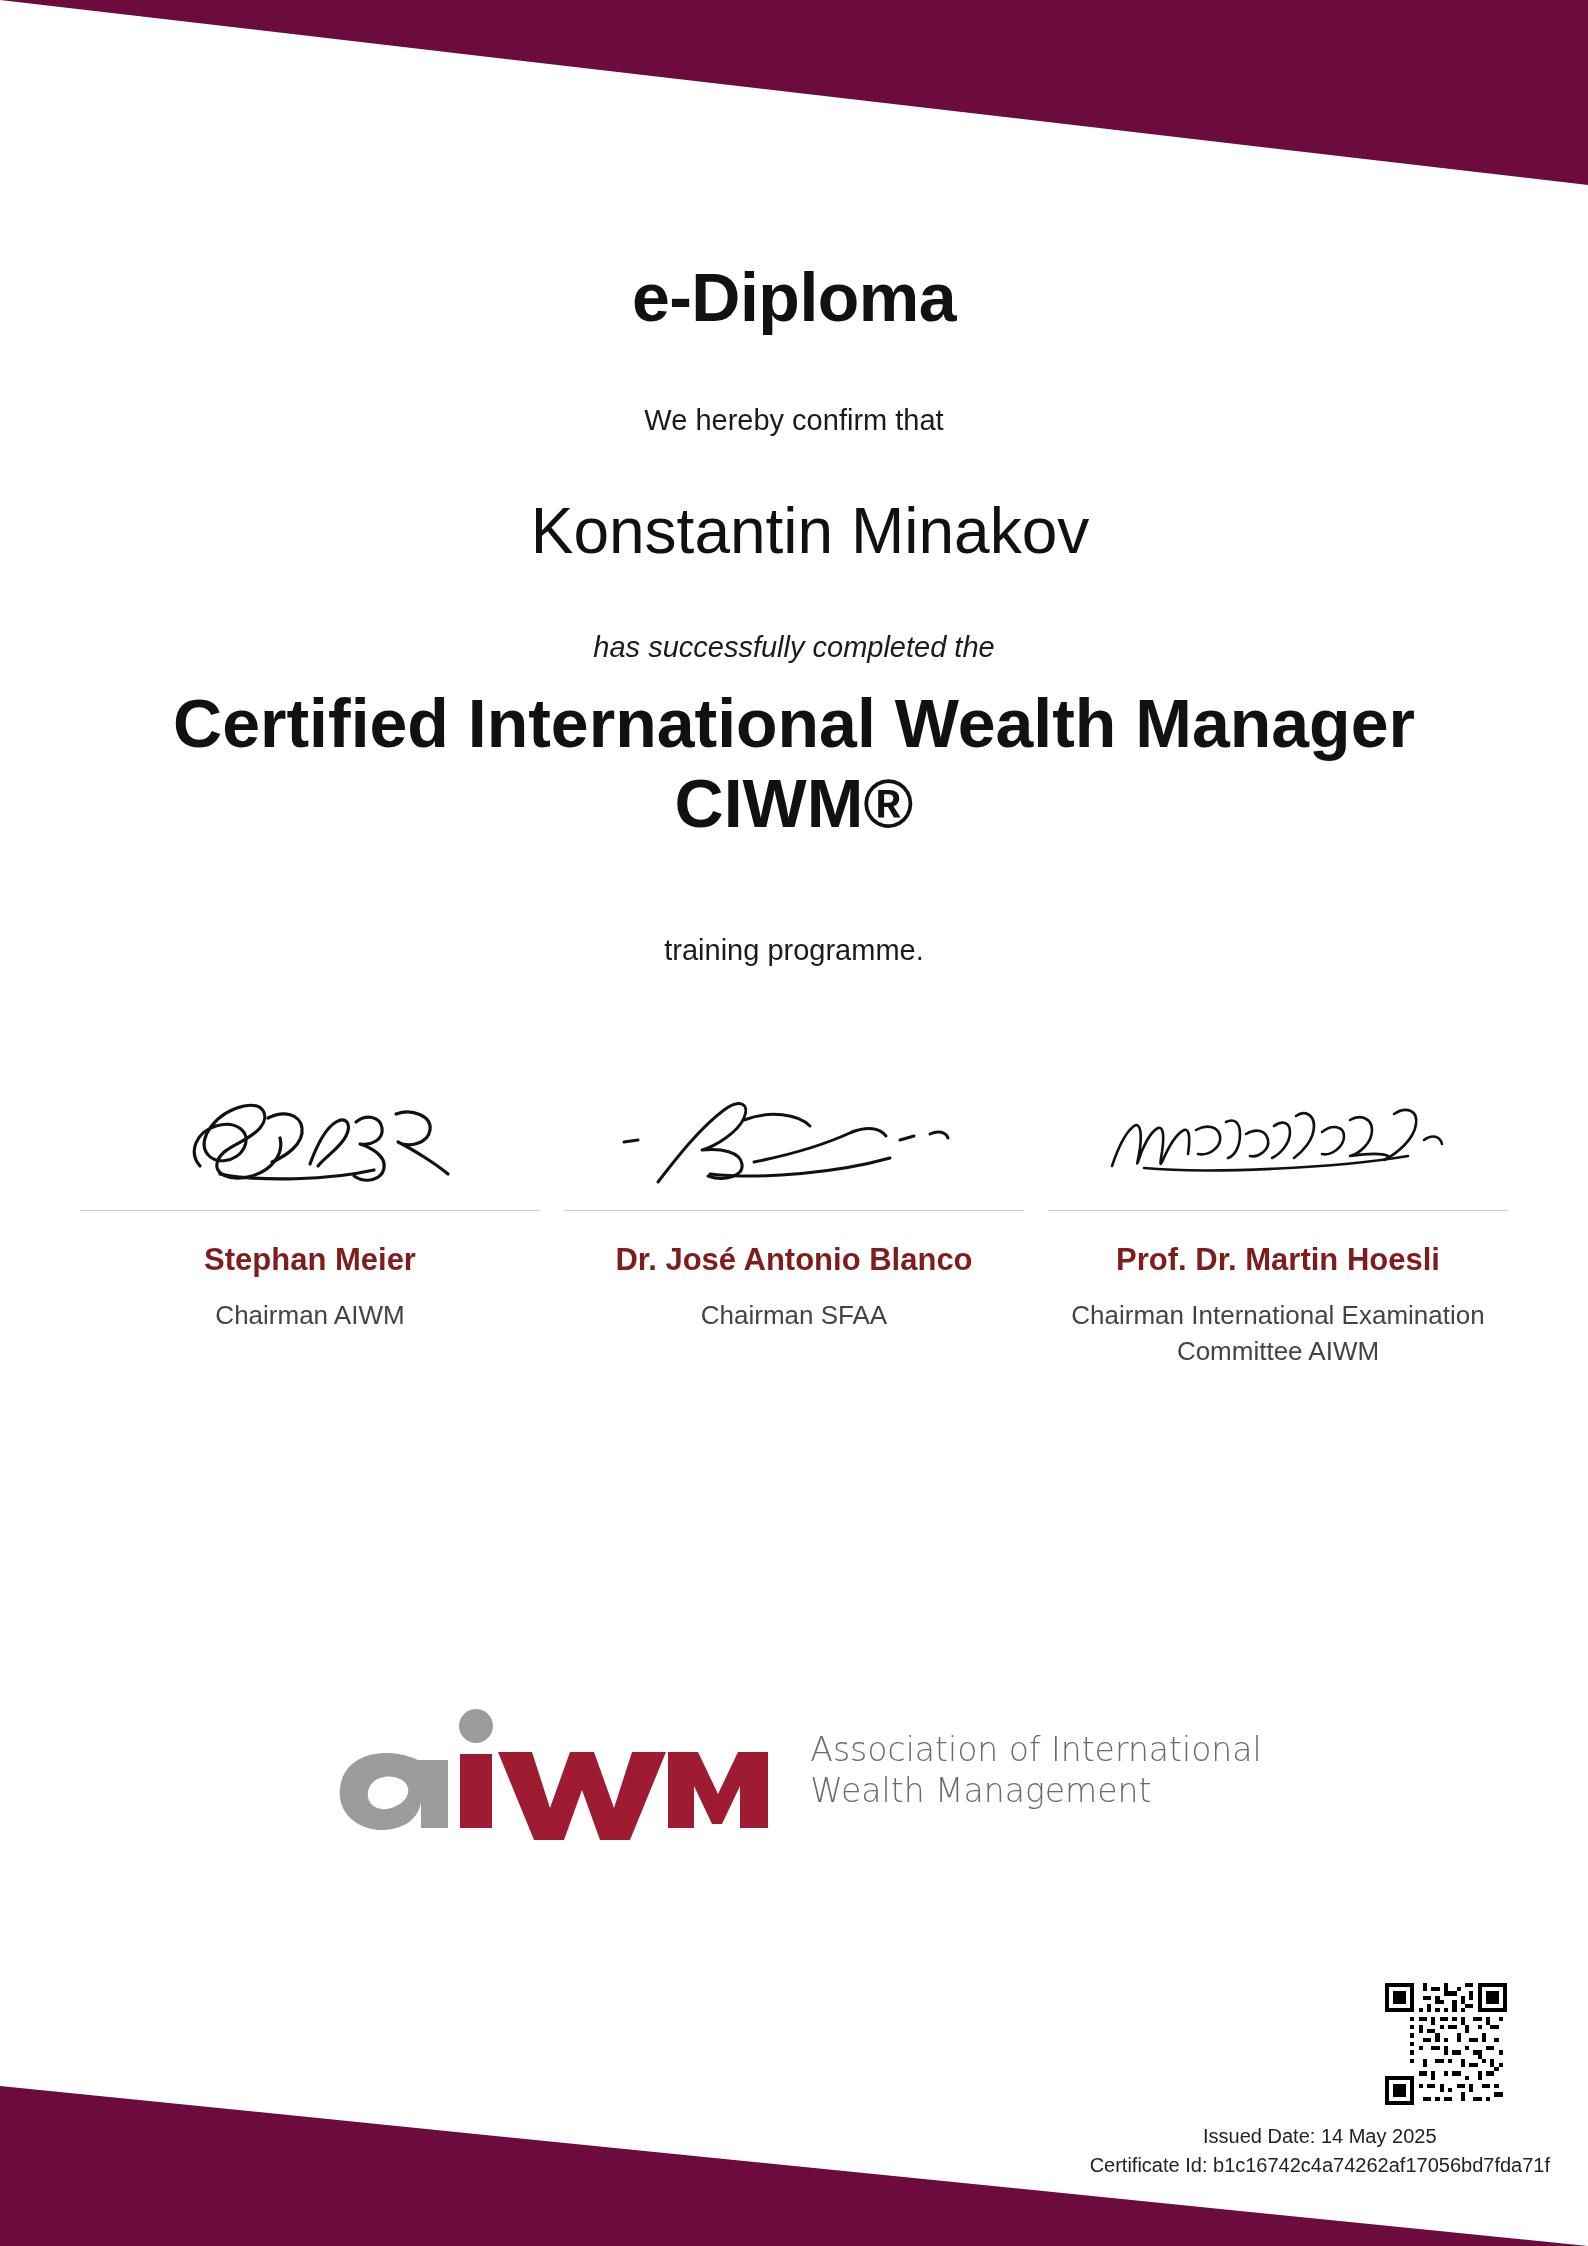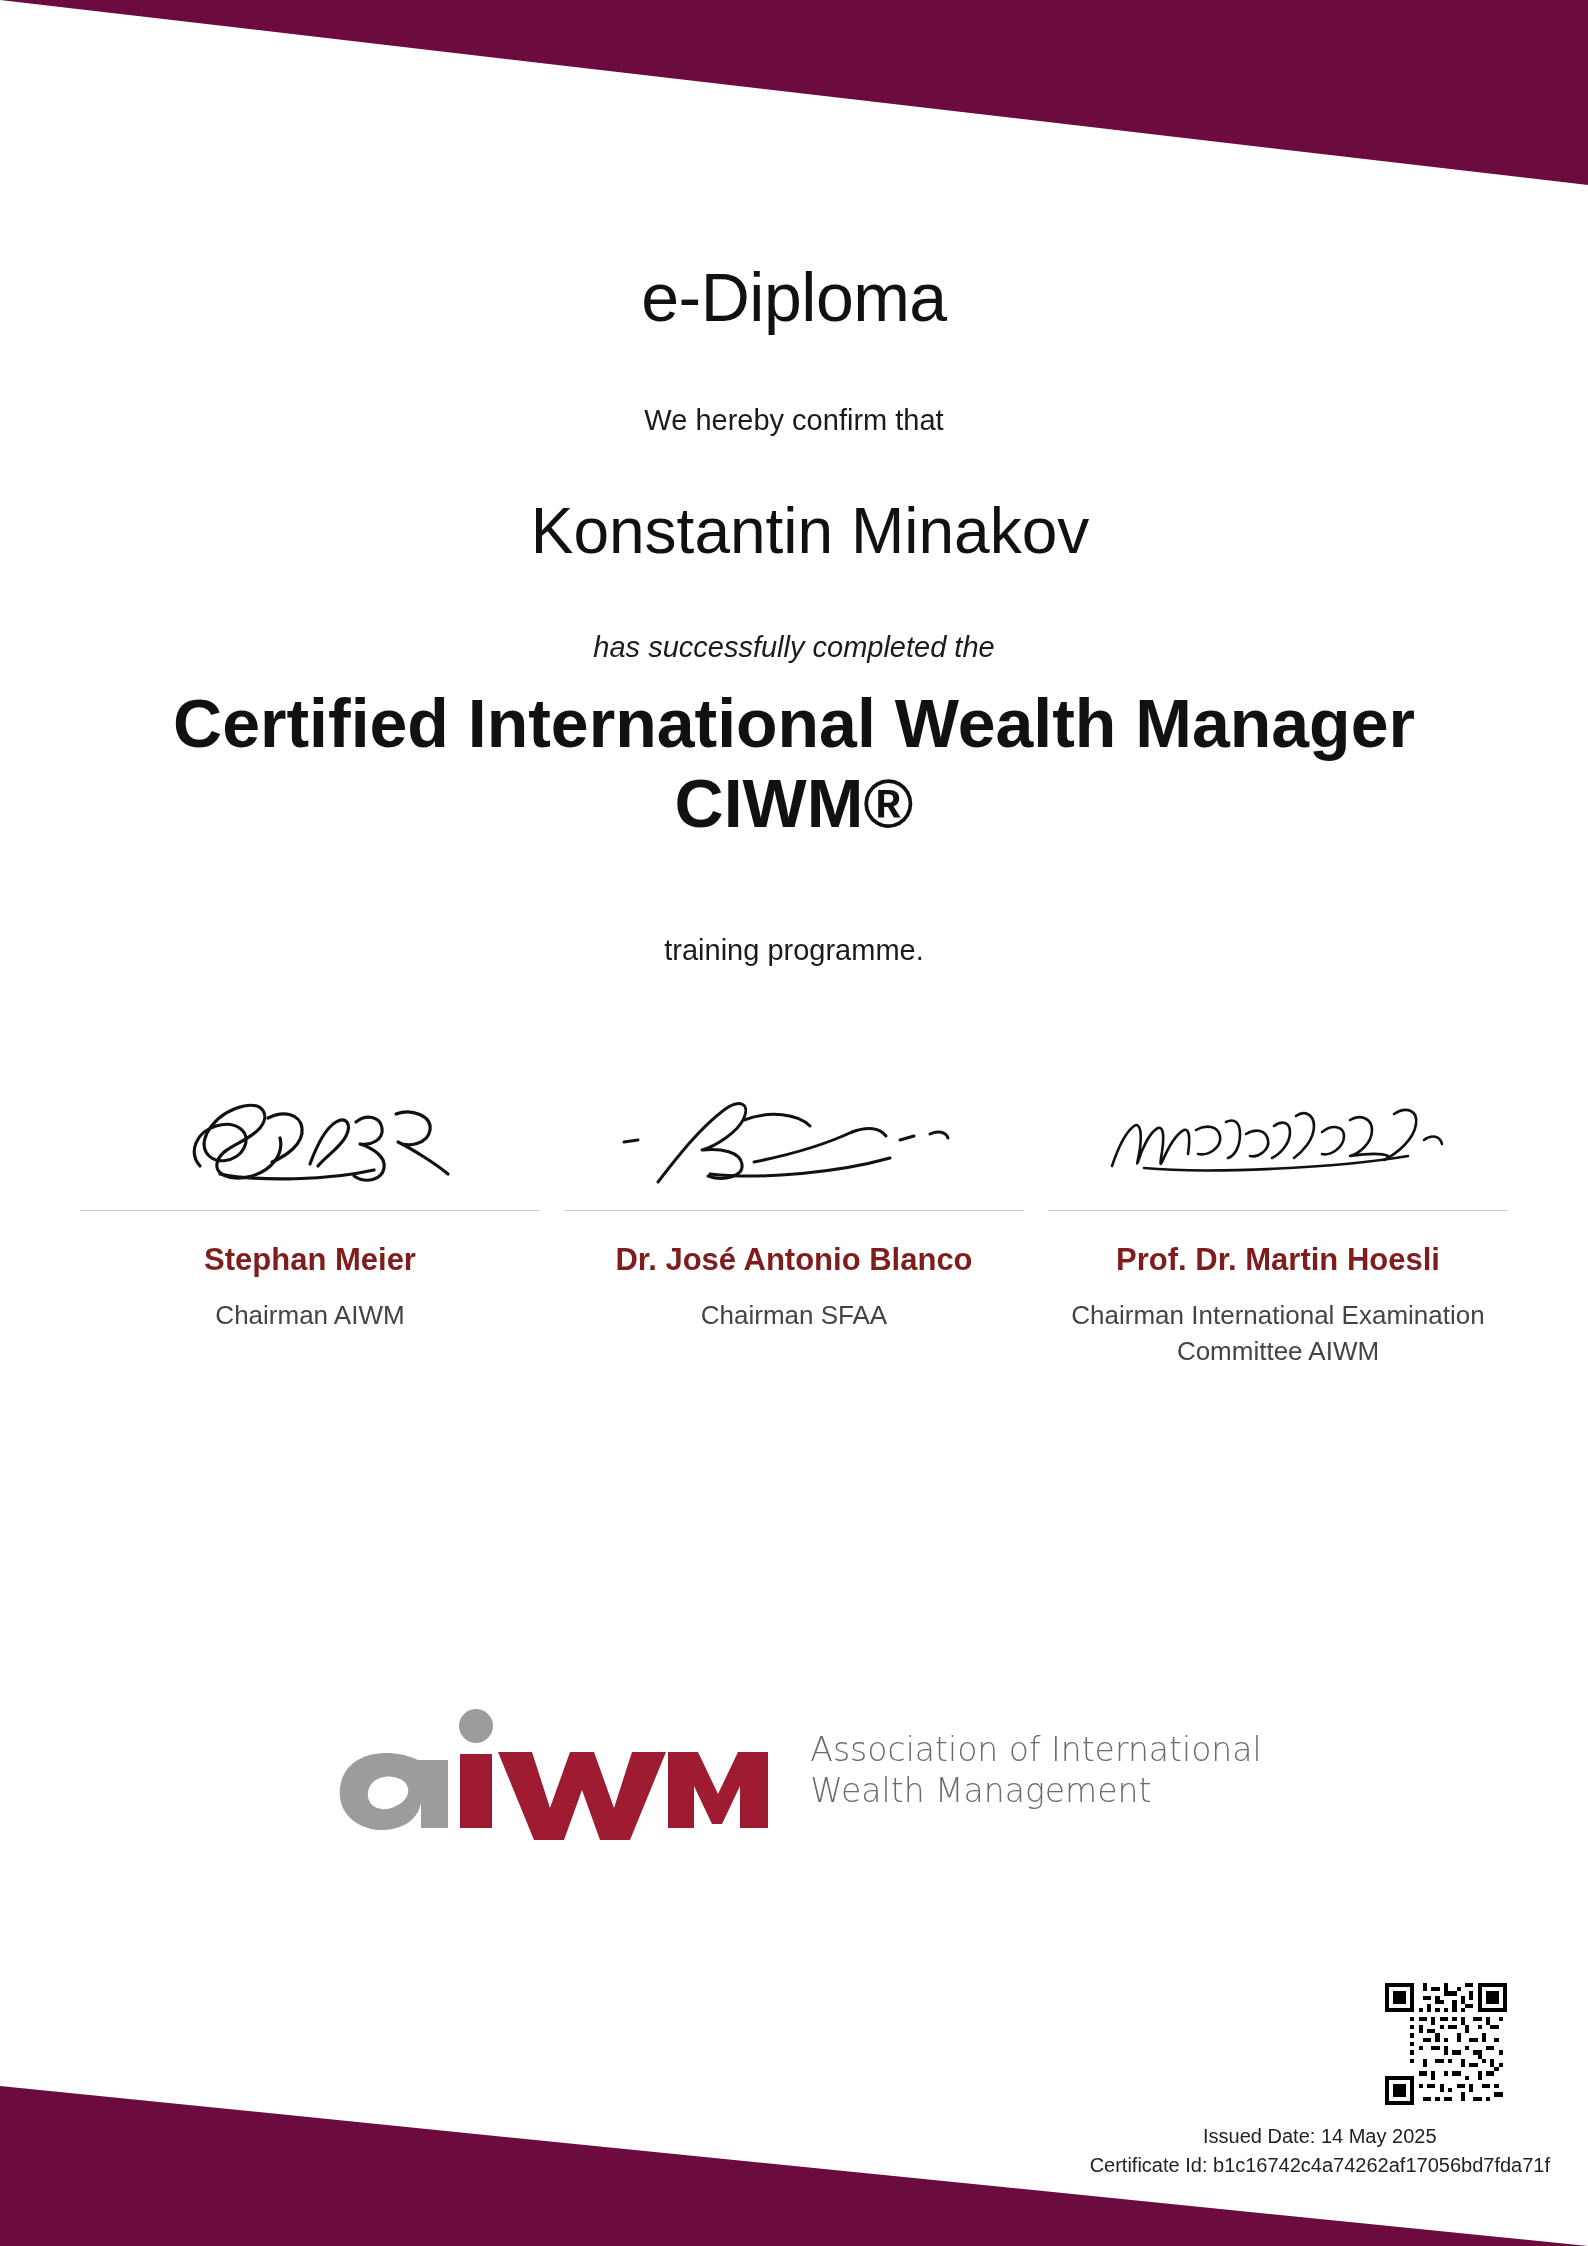--- a/index.html
+++ b/index.html
@@ -41,21 +41,21 @@
     height: 2246px;
   }
 
   .title {
     position: absolute;
     top: 258px;
     left: 0;
     width: 1588px;
     text-align: center;
     font-size: 68px;
-    font-weight: 400;
+    font-weight: 700;
     letter-spacing: -0.5px;
     color: #111;
   }
 
   .confirm-line {
     position: absolute;
     top: 404px;
     left: 0;
     width: 1588px;
     text-align: center;

